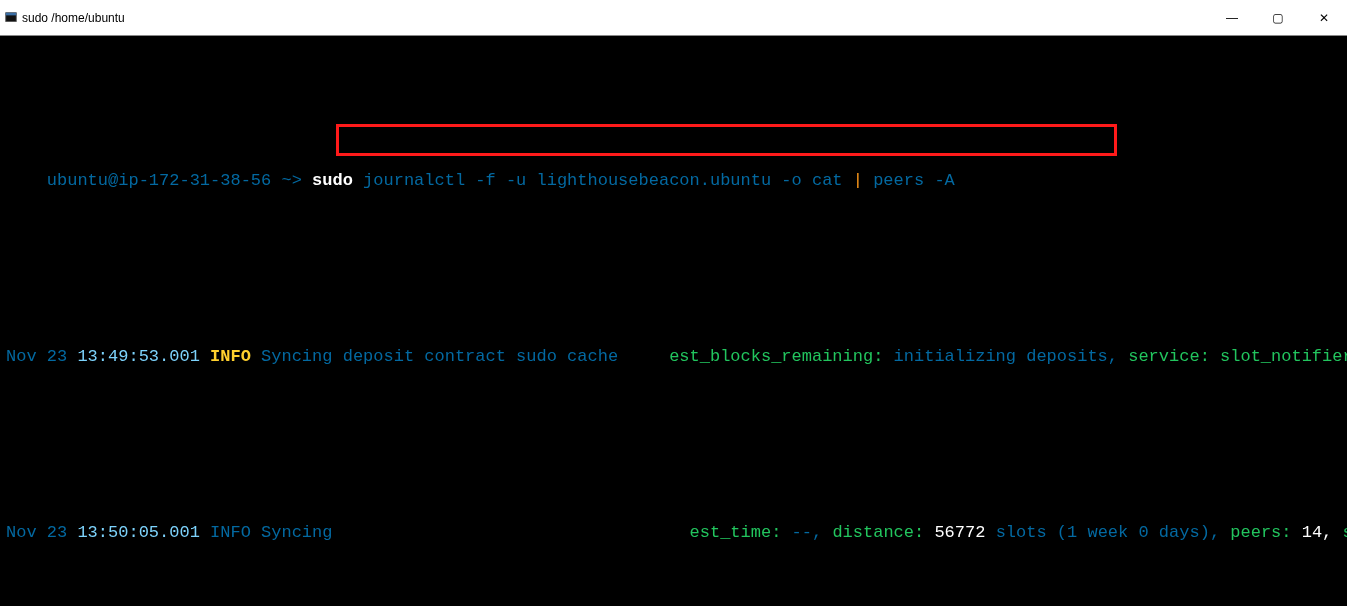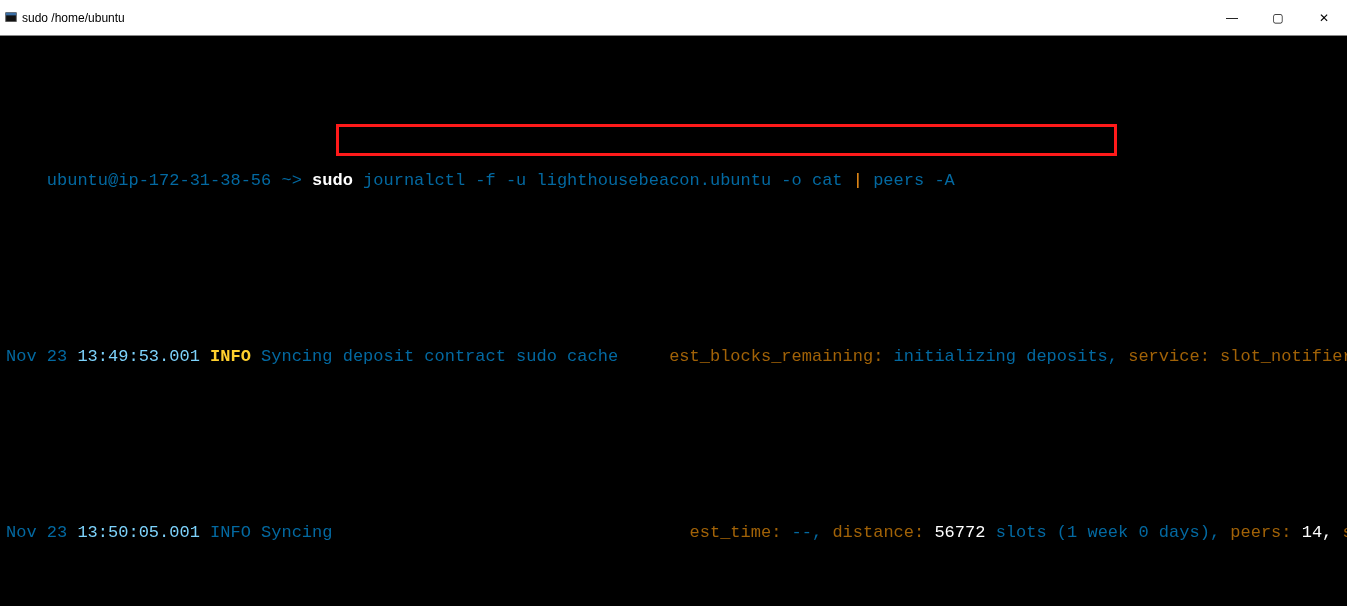--- a/index.html
+++ b/index.html
@@ -52,21 +52,21 @@
   }
   .prompt-row { position: relative; }
   .cmdbox {
     position: absolute;
     border: 3px solid #ff1a1a;
     top: -2px;
     height: 26px;
     pointer-events: none;
   }
   .c-cyan    { color: #0369a1; }
-  .c-blue    { color: #a16207; }
+  .c-blue    { color: #22c55e; }
   .c-yellow  { color: #ffd02e; }
   .c-orange  { color: #ff9a1a; }
   .c-magenta { color: #7dd3fc; }
   .c-white   { color: #ffffff; }
   .bold      { font-weight: bold; }
   .line { display: block; }
   .seg { white-space: pre; }
 </style>
 </head>
 <body>

